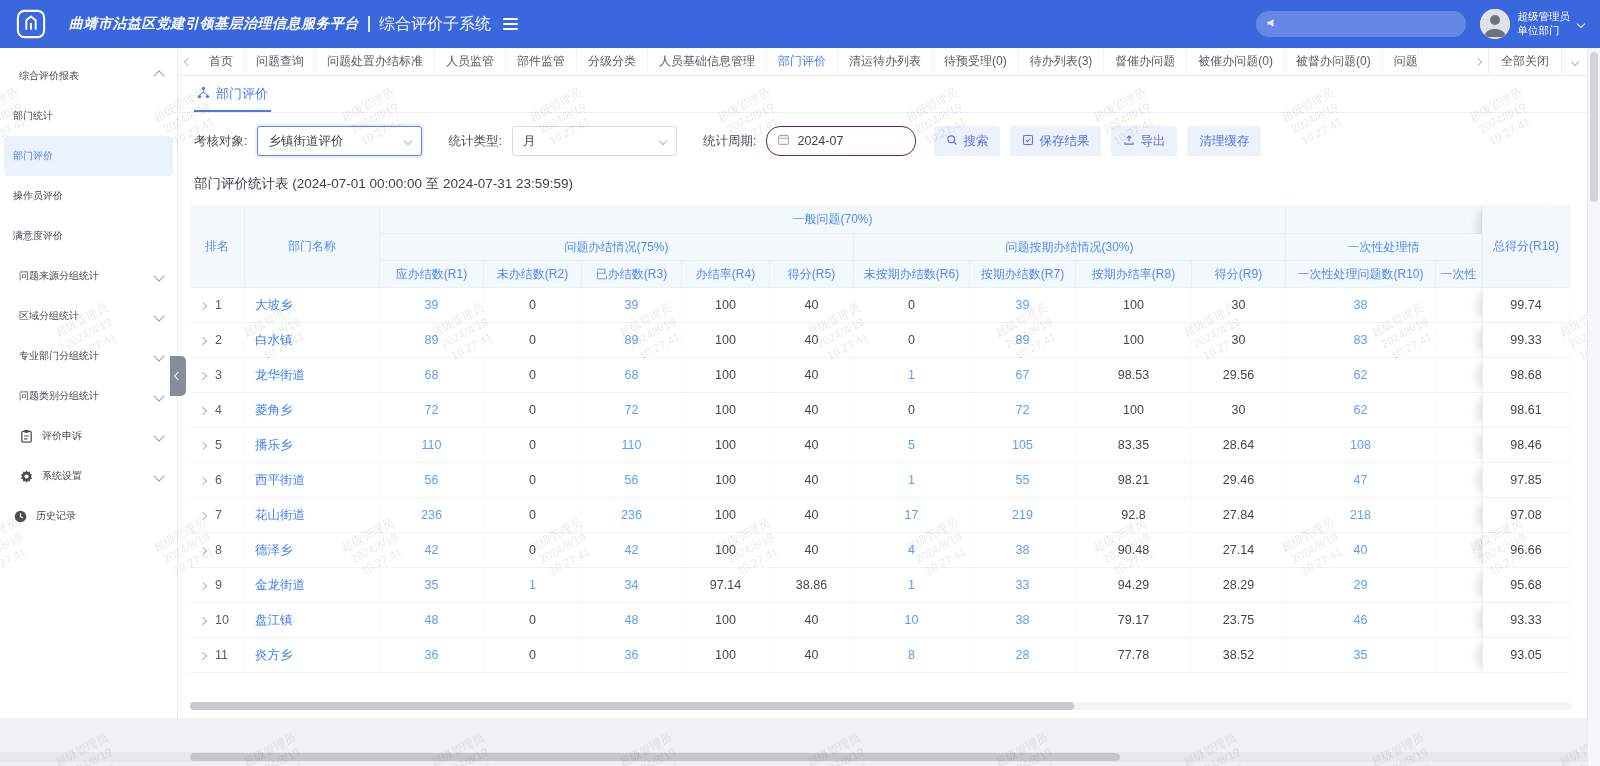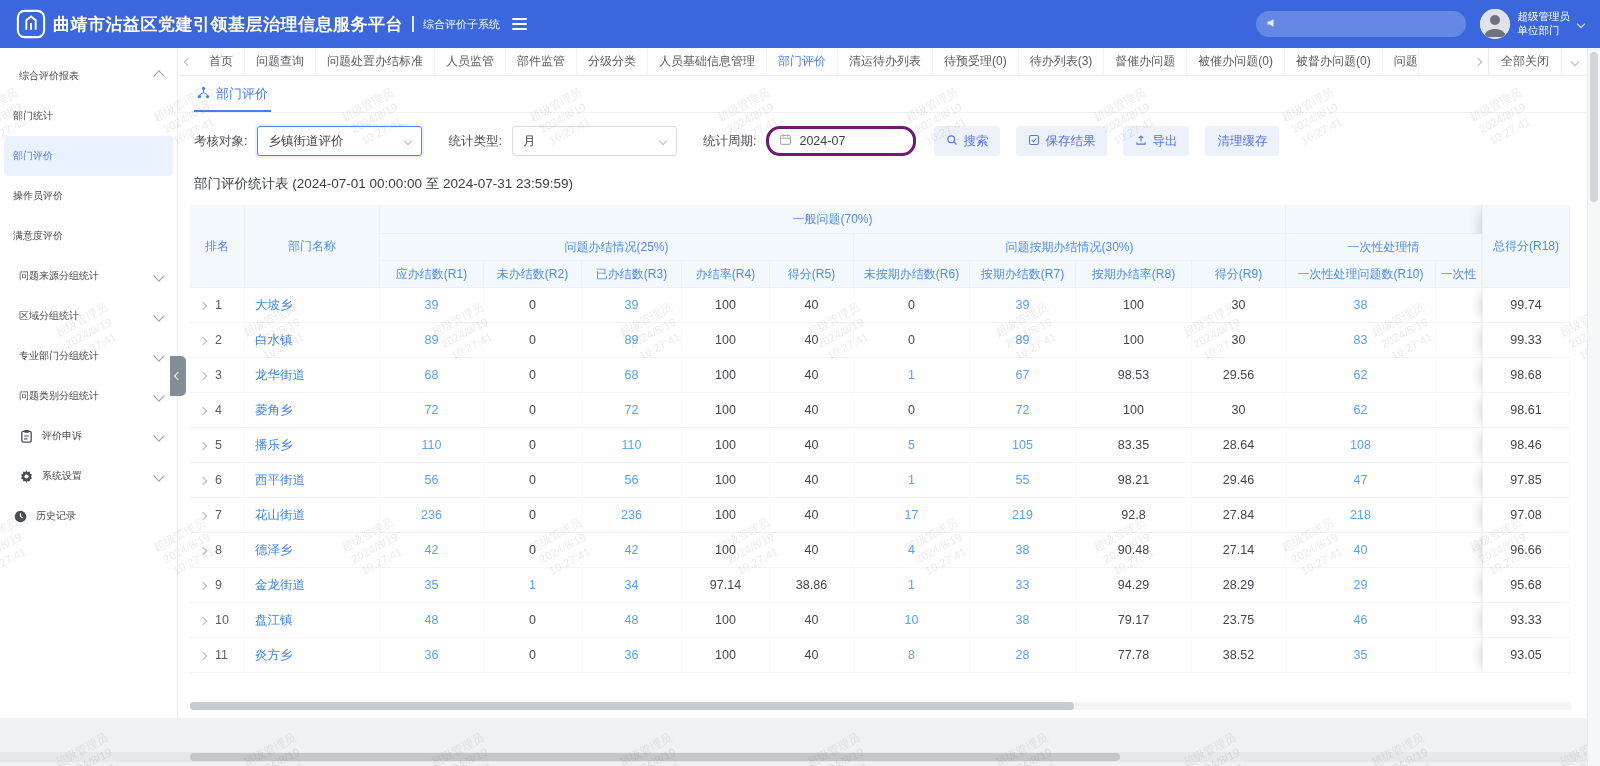--- a/index.html
+++ b/index.html
@@ -2,23 +2,23 @@
 <html><head>
 <meta charset="utf-8">
 <style>
   html,body{margin:0;padding:0;}
   body{width:1600px;height:766px;position:relative;overflow:hidden;background:#f0f1f3;
        font-family:"Liberation Sans","DejaVu Sans",sans-serif;-webkit-font-smoothing:antialiased;}
   
   .topbar{position:absolute;left:0;top:0;width:1600px;height:48px;background:#3b67de;display:flex;
           align-items:center;padding:0 16px;box-sizing:border-box;color:#fff;z-index:60;}
   .logo{width:30px;height:30px;flex:none;}
-  .app-title{font-size:17px;font-weight:bold;margin-left:7px;letter-spacing:.5px;white-space:nowrap;}
+  .app-title{font-size:14px;font-weight:bold;margin-left:23px;letter-spacing:.5px;white-space:nowrap;font-style:italic;}
   .title-divider{width:2px;height:16px;background:rgba(255,255,255,.85);margin:0 9px;}
-  .subsystem{font-size:11px;color:rgba(255,255,255,.95);white-space:nowrap;}
+  .subsystem{font-size:16px;color:rgba(255,255,255,.95);white-space:nowrap;}
   .burger{margin-left:12px;width:15px;display:flex;flex-direction:column;gap:3px;cursor:pointer;}
   .burger i{display:block;height:2px;background:#fff;border-radius:1px;}
   .topbar-right{margin-left:auto;display:flex;align-items:center;gap:14px;}
   .search-pill{width:190px;height:26px;border-radius:13px;background:rgba(255,255,255,.22);
                display:flex;align-items:center;padding:0 10px;gap:6px;}
   .search-pill input{flex:1;background:transparent;border:none;outline:none;color:#fff;font-size:12px;min-width:0;}
   .avatar{width:30px;height:30px;border-radius:50%;overflow:hidden;flex:none;background:#dfe3e8;}
   .user-block{display:flex;align-items:center;gap:8px;cursor:pointer;}
   .user-lines{font-size:10.5px;line-height:1.3;}
   
@@ -61,24 +61,24 @@
   .crumb{display:flex;align-items:center;gap:6px;color:#4a7cf0;font-size:13px;height:100%;
          position:relative;padding:0 3px;cursor:pointer;}
   .crumb::after{content:"";position:absolute;left:0;right:0;bottom:0;height:2px;background:#4a7cf0;}
   .filters{display:flex;align-items:center;padding:13px 16px;font-size:12.5px;color:#4b4f55;}
   .f-label{margin-right:10px;white-space:nowrap;}
   .f-gap{width:26px;flex:none;}
   .select{height:30px;border:1px solid #d9dce3;border-radius:3px;display:flex;align-items:center;
           justify-content:space-between;padding:0 10px;width:165px;color:#3e4247;background:#fff;
           box-sizing:border-box;cursor:pointer;}
   .select.focused{border-color:#5b80f5;box-shadow:0 0 0 2px rgba(91,128,245,.12);}
-  .datebox{height:30px;border:3px solid #701a75;border-radius:14px;display:flex;align-items:center;
+  .datebox{height:30px;border:1px solid #701a75;border-radius:14px;display:flex;align-items:center;
            padding:12px 10px;width:150px;gap:7px;color:#3e4247;background:#fff;box-sizing:border-box;cursor:pointer;}
   .btn{height:30px;padding:0 12px;background:#edf1fc;color:#5173e8;border:none;border-radius:3px;
-       font-size:12.5px;display:flex;align-items:center;gap:5px;cursor:pointer;margin-left:16px;white-space:nowrap;
+       font-size:12.5px;display:flex;align-items:center;gap:5px;cursor:pointer;margin-left:10px;white-space:nowrap;
        font-family:inherit;}
   .btn:first-of-type{margin-left:18px;}
   .table-title{padding:6px 16px 12px;font-size:13.5px;color:#3c4046;}
   
   .table-wrap{margin-left:12px;width:1380px;}
   table{border-collapse:separate;border-spacing:0;table-layout:fixed;width:1380px;}
   th{background:#f3f8fd;color:#4e8bf5;font-weight:normal;font-size:12px;height:26px;
      border-bottom:1px solid #e8f0f9;border-right:1px solid #e8f0f9;padding:0 4px;
      white-space:nowrap;overflow:hidden;text-align:center;}
   thead tr:first-child th{height:28px;}
@@ -339,21 +339,21 @@
         </colgroup>
       <thead>
           <tr>
             <th rowspan="3">排名</th>
             <th rowspan="3">部门名称</th>
             <th colspan="9">一般问题(70%)</th>
             <th colspan="2"></th>
             <th rowspan="3" class="fixed">总得分(R18)</th>
           </tr>
           <tr>
-            <th colspan="5">问题办结情况(25%)</th>
+            <th colspan="5">问题办结情况(75%)</th>
             <th colspan="4">问题按期办结情况(30%)</th>
             <th colspan="2">一次性处理情</th>
           </tr>
           <tr>
             <th>应办结数(R1)</th>
             <th>未办结数(R2)</th>
             <th>已办结数(R3)</th>
             <th>办结率(R4)</th>
             <th>得分(R5)</th>
             <th>未按期办结数(R6)</th>

